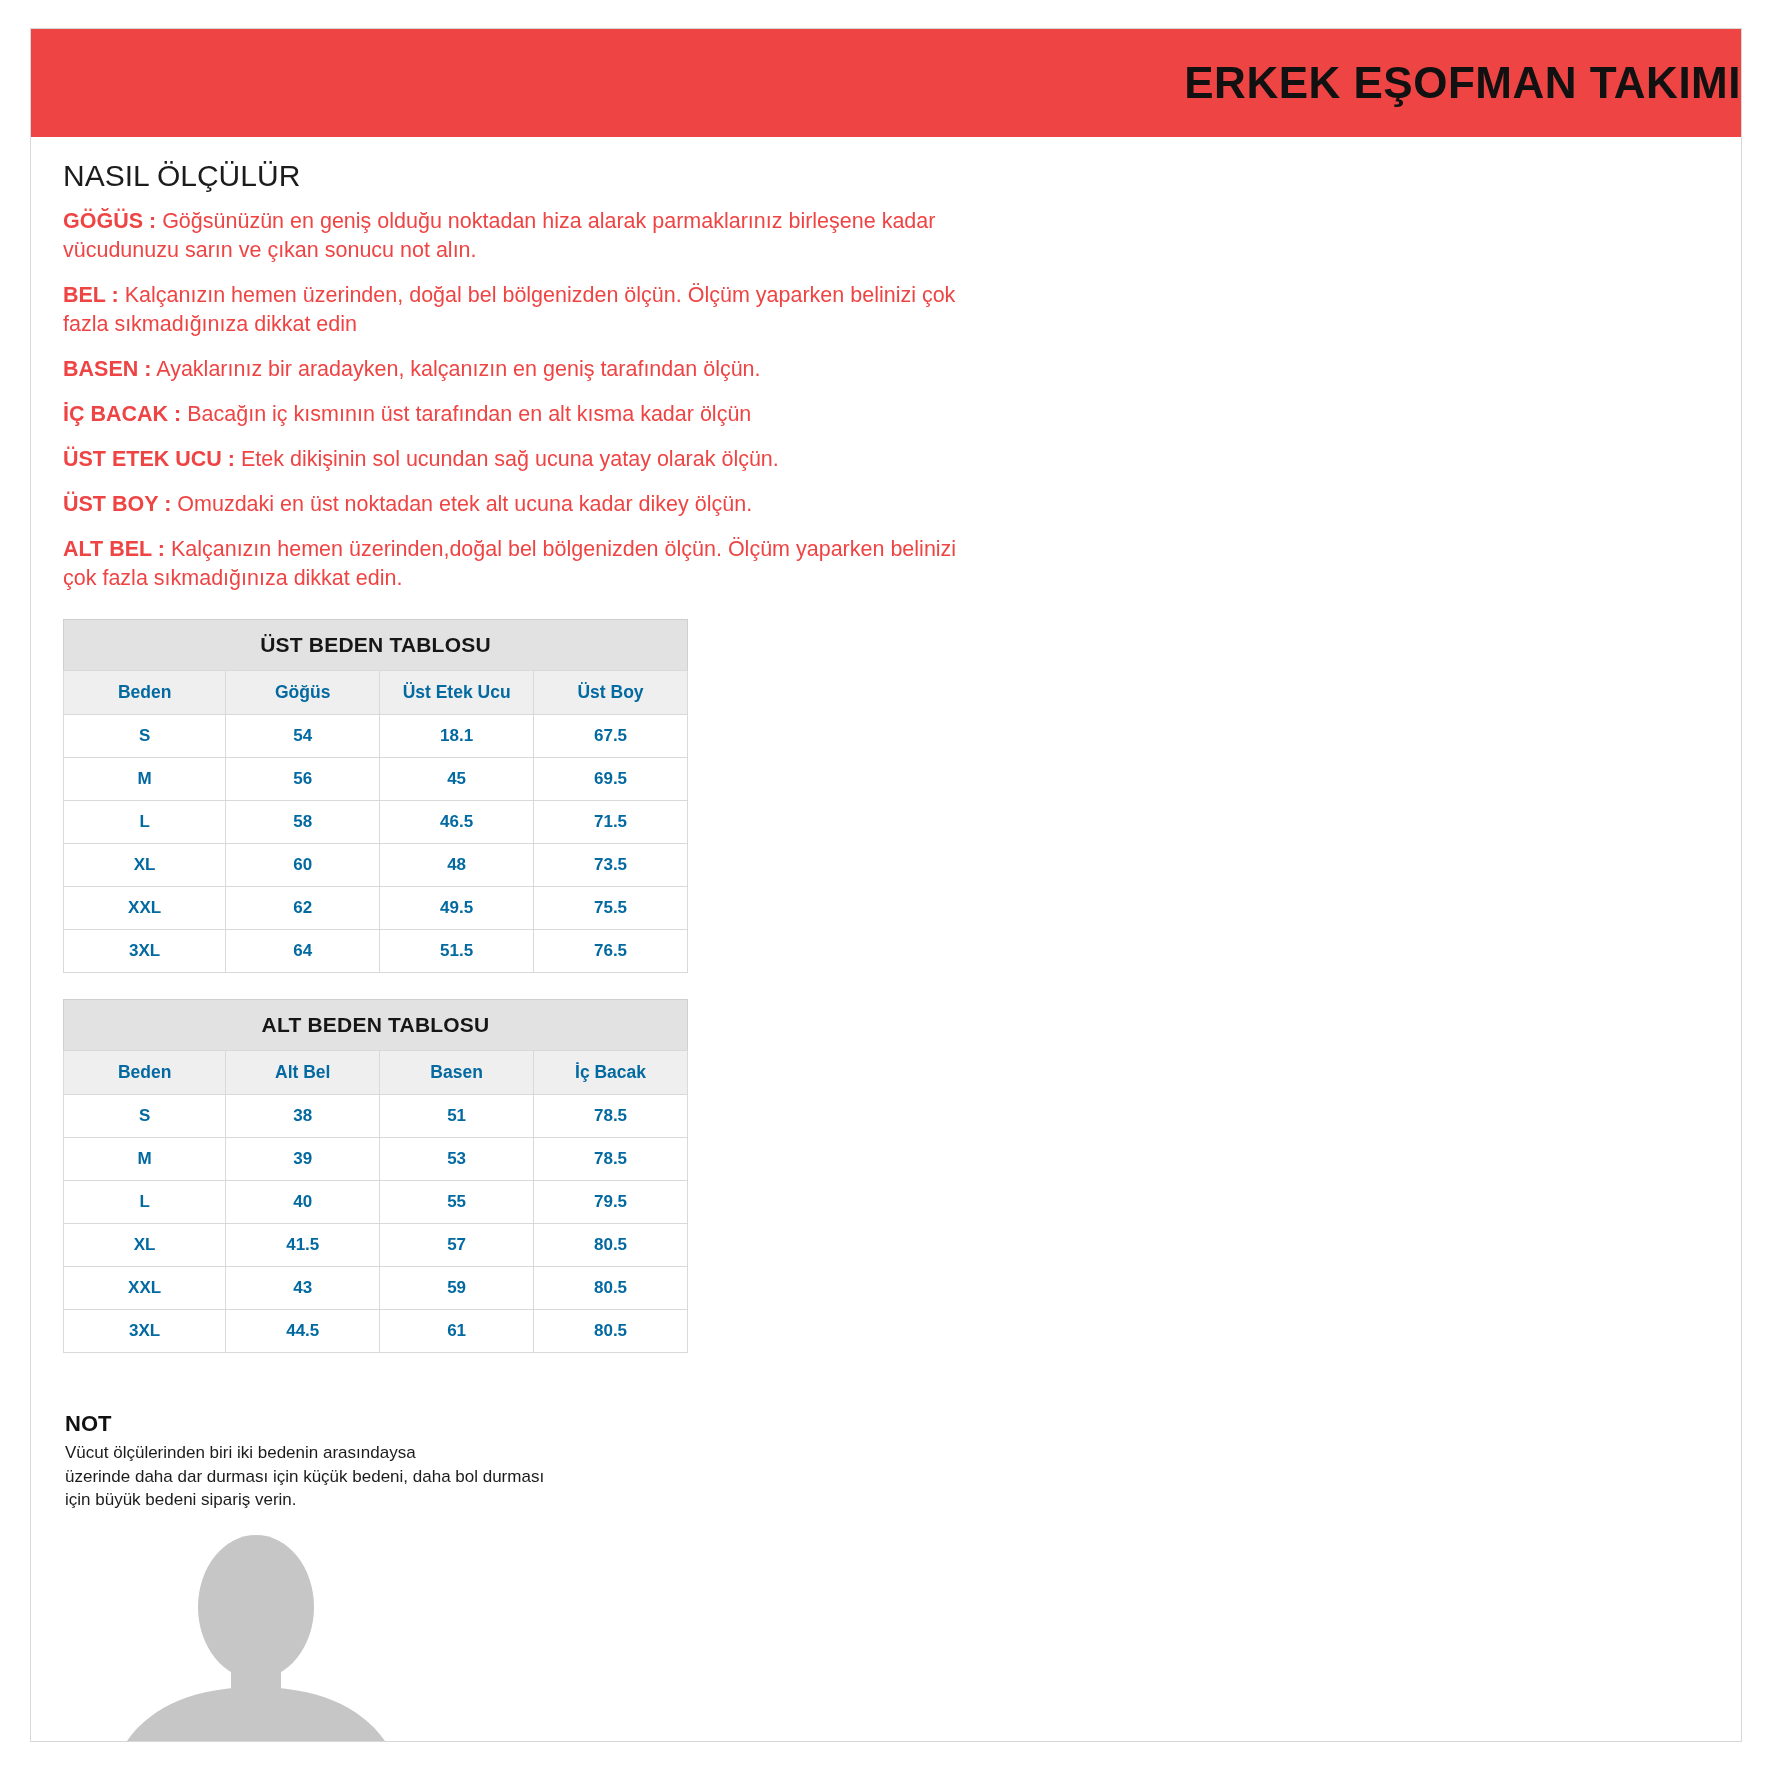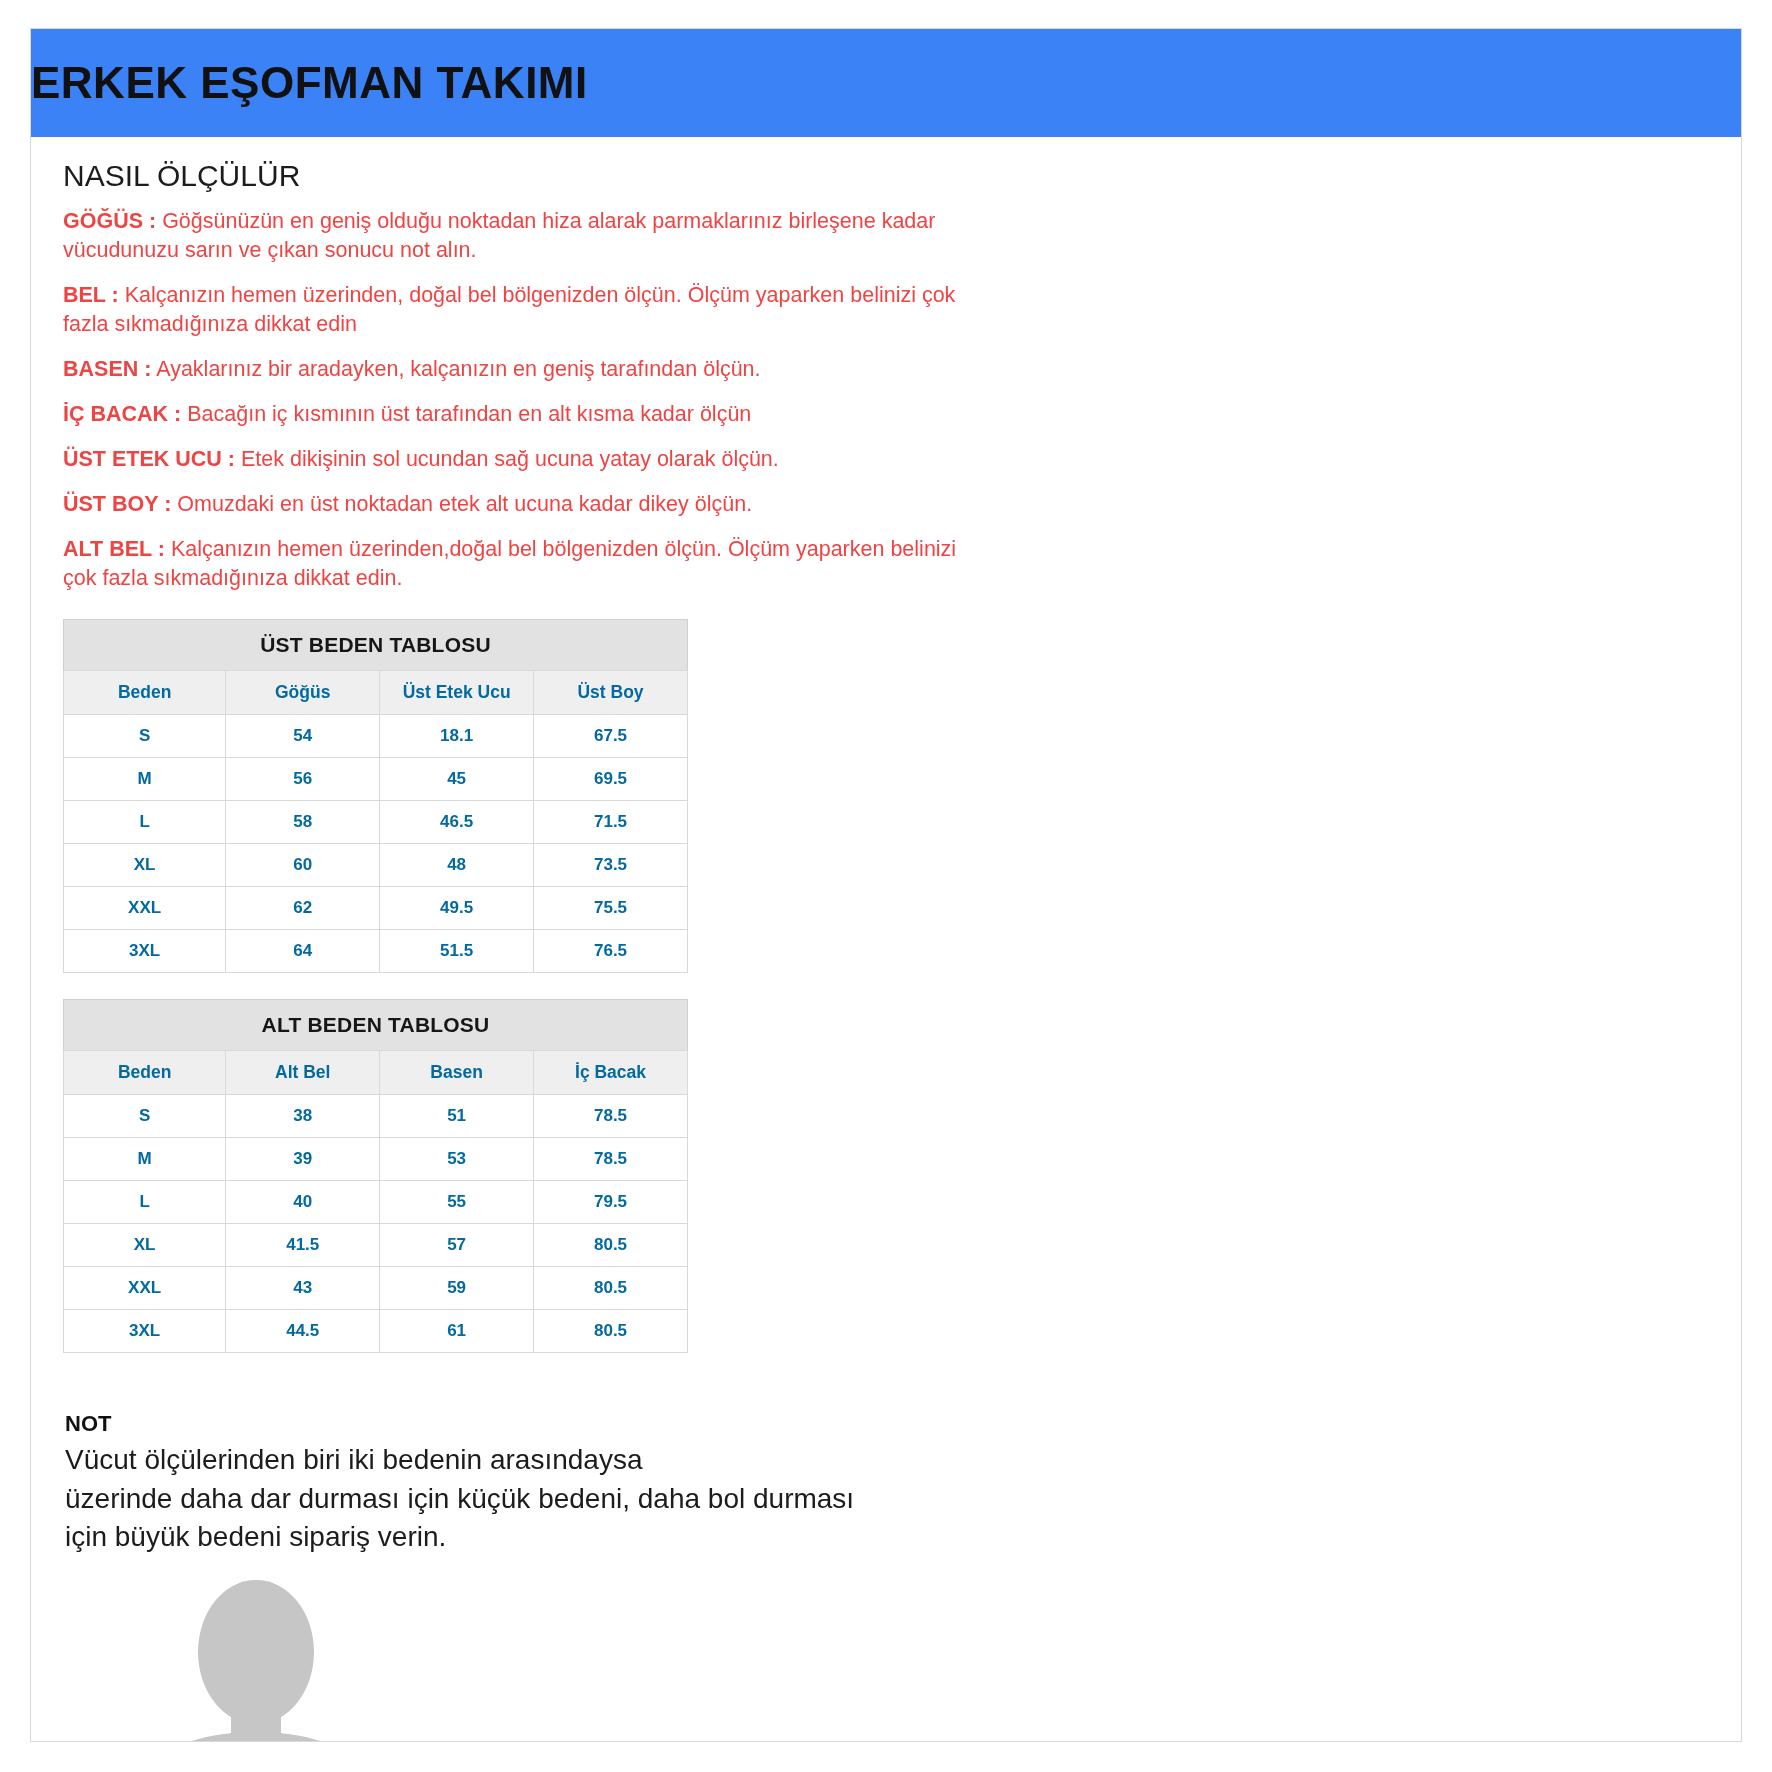--- a/index.html
+++ b/index.html
@@ -22,25 +22,25 @@
   .sheet {
     position: relative;
     width: 100%;
     height: 100%;
     border: 1px solid #d8d8d8;
     box-sizing: border-box;
     overflow: hidden;
   }
   
   .title-bar {
-    background: #3b82f6;
+    background: #ef4444;
     height: 108px;
     display: flex;
     align-items: center;
-    justify-content: flex-start;
+    justify-content: flex-end;
   }
   .title-bar h1 {
     margin: 0;
     font-size: 44px;
     font-weight: bold;
     letter-spacing: 0.5px;
     color: #111;
   }
   
   .body-wrap {
@@ -116,21 +116,21 @@
     margin-top: 58px;
     padding-left: 2px;
   }
   .note .note-title {
     font-size: 22px;
     font-weight: bold;
     margin-bottom: 4px;
     color: #111;
   }
   .note .note-text {
-    font-size: 28px;
+    font-size: 17px;
     line-height: 1.38;
     color: #1c1c1c;
     white-space: pre-line;
   }
   
   .fig {
     position: absolute;
     top: 0;
     left: 0;
     width: 100%;

